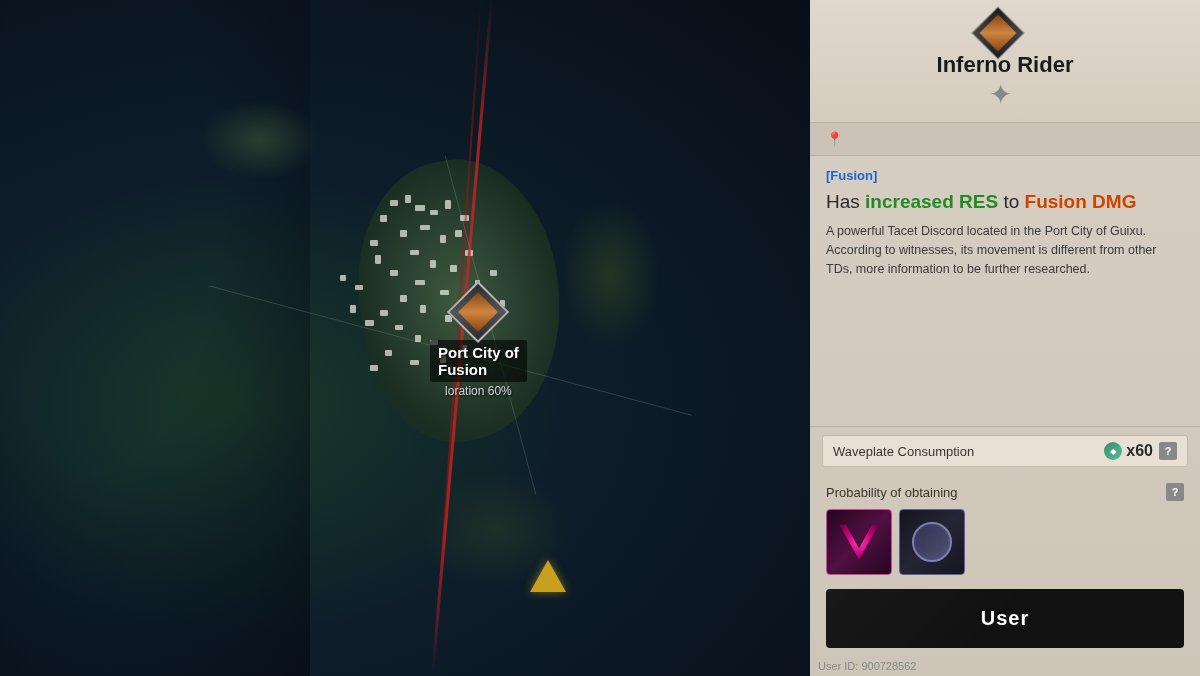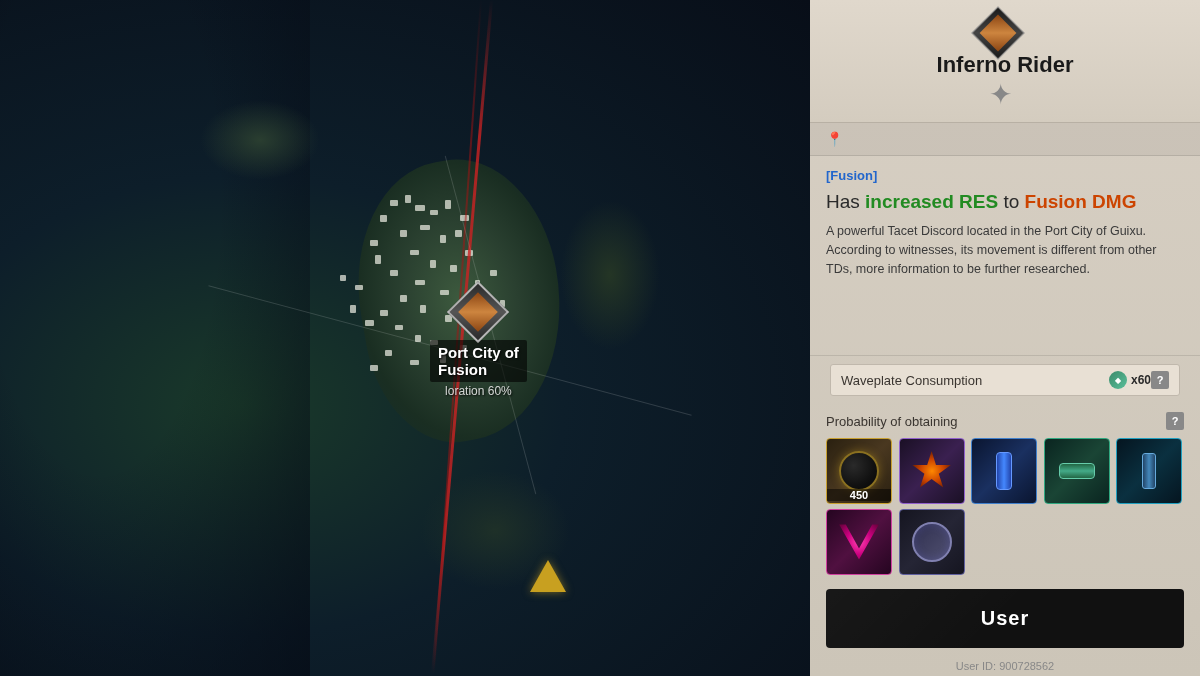--- a/index.html
+++ b/index.html
@@ -267,21 +267,21 @@
     }
 
     .desc-body {
       font-size: 12.5px;
       color: #3a3a3a;
       line-height: 1.55;
     }
 
     
     .waveplate-section {
-      padding: 8px 20px;
+      padding: 8px 12px;
       border-top: 1px solid rgba(0,0,0,0.1);
     }
 
     .waveplate-row {
       display: flex;
       align-items: center;
       background: #e8e0d4;
       border: 1px solid #c0b8ac;
       border-radius: 3px;
       padding: 6px 10px;
@@ -299,23 +299,24 @@
       display: inline-flex;
       align-items: center;
       justify-content: center;
     }
     .waveplate-gem::after {
       content: '◆';
       color: #fff;
       font-size: 8px;
     }
     .waveplate-count {
-      font-size: 12px;
+      font-size: 16px;
       font-weight: 600;
       color: #2a2a2a;
+      margin-right: 6px;
     }
     .question-box {
       width: 18px; height: 18px;
       background: #888;
       color: #fff;
       font-size: 11px;
       font-weight: 700;
       display: flex;
       align-items: center;
       justify-content: center;
@@ -487,22 +488,22 @@
     }
     .track-button::before {
       content: '';
       position: absolute;
       inset: 0;
       background: linear-gradient(135deg, rgba(255,255,255,0.03) 0%, transparent 50%);
     }
 
     
     .user-id {
-      text-align: center;
-      padding: 2px 28px 4px;
+      text-align: left;
+      padding: 2px 8px 4px;
       font-size: 11px;
       color: #888;
     }
 
     
     .panel-divider {
       position: absolute;
       left: 810px; top: 0;
       width: 1px; height: 676px;
       background: rgba(0,0,0,0.3);
@@ -615,48 +616,20 @@
       <div class="question-box">?</div>
     </div>
   </div>
 
   <div class="probability-section">
     <div class="probability-header">
       <span class="probability-title">Probability of obtaining</span>
       <div class="question-box">?</div>
     </div>
 
-    <div class="items-grid">
-      <div class="item-box item-box-gold">
-        <div class="item-icon">
-          <div class="icon-orb"></div>
-        </div>
-        <div class="item-badge">450</div>
-      </div>
-      <div class="item-box item-box-purple">
-        <div class="item-icon">
-          <div class="icon-starburst"></div>
-        </div>
-      </div>
-      <div class="item-box item-box-blue">
-        <div class="item-icon">
-          <div class="icon-tube"></div>
-        </div>
-      </div>
-      <div class="item-box item-box-teal">
-        <div class="item-icon">
-          <div class="icon-tube2"></div>
-        </div>
-      </div>
-      <div class="item-box item-box-cyan">
-        <div class="item-icon">
-          <div class="icon-tube3"></div>
-        </div>
-      </div>
-    </div>
 
     <div class="items-grid-2">
       <div class="item-box item-box-pink">
         <div class="item-icon">
           <div class="icon-v"></div>
         </div>
       </div>
       <div class="item-box item-box-gray">
         <div class="item-icon">
           <div class="icon-circle"></div>

